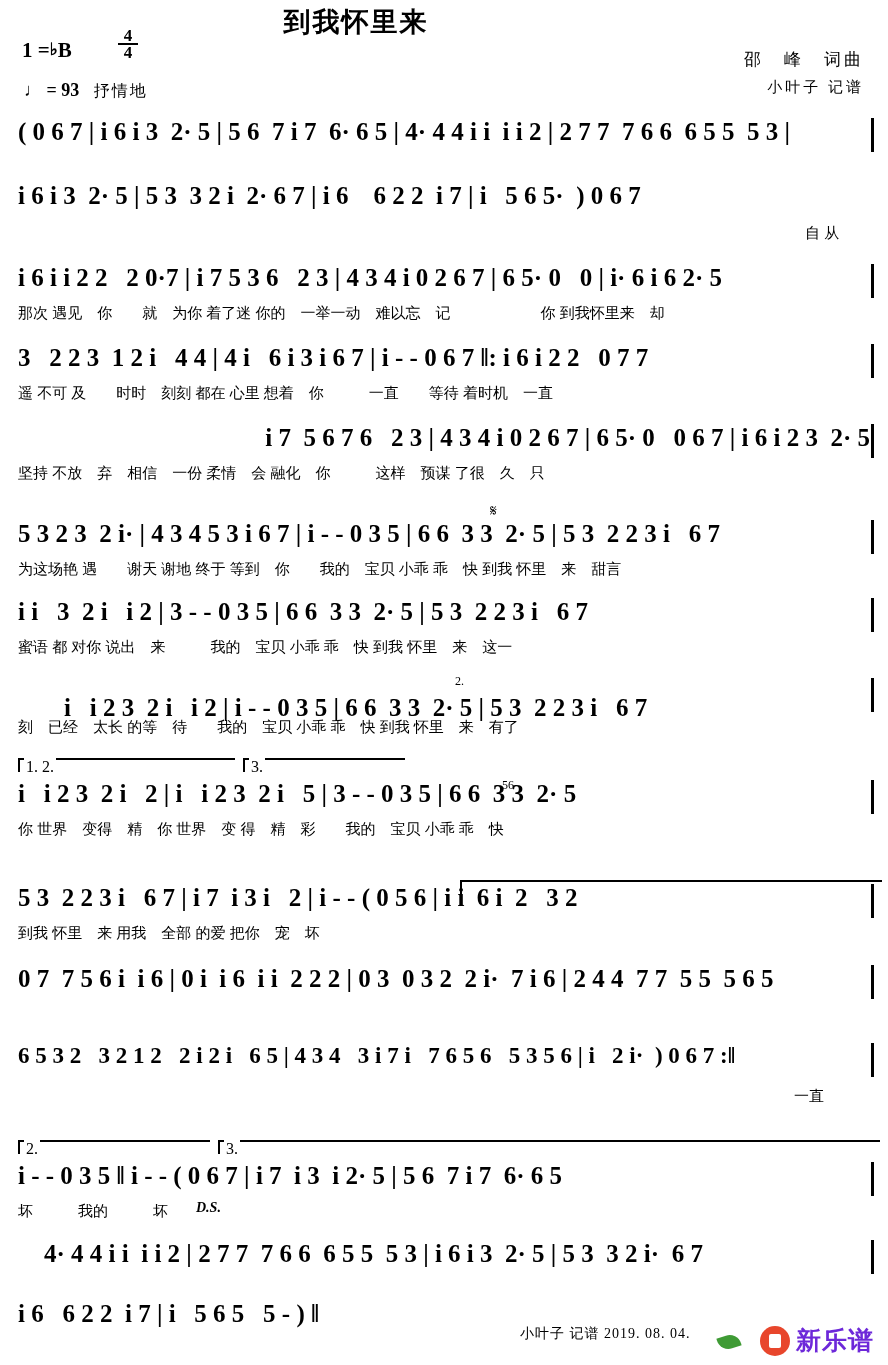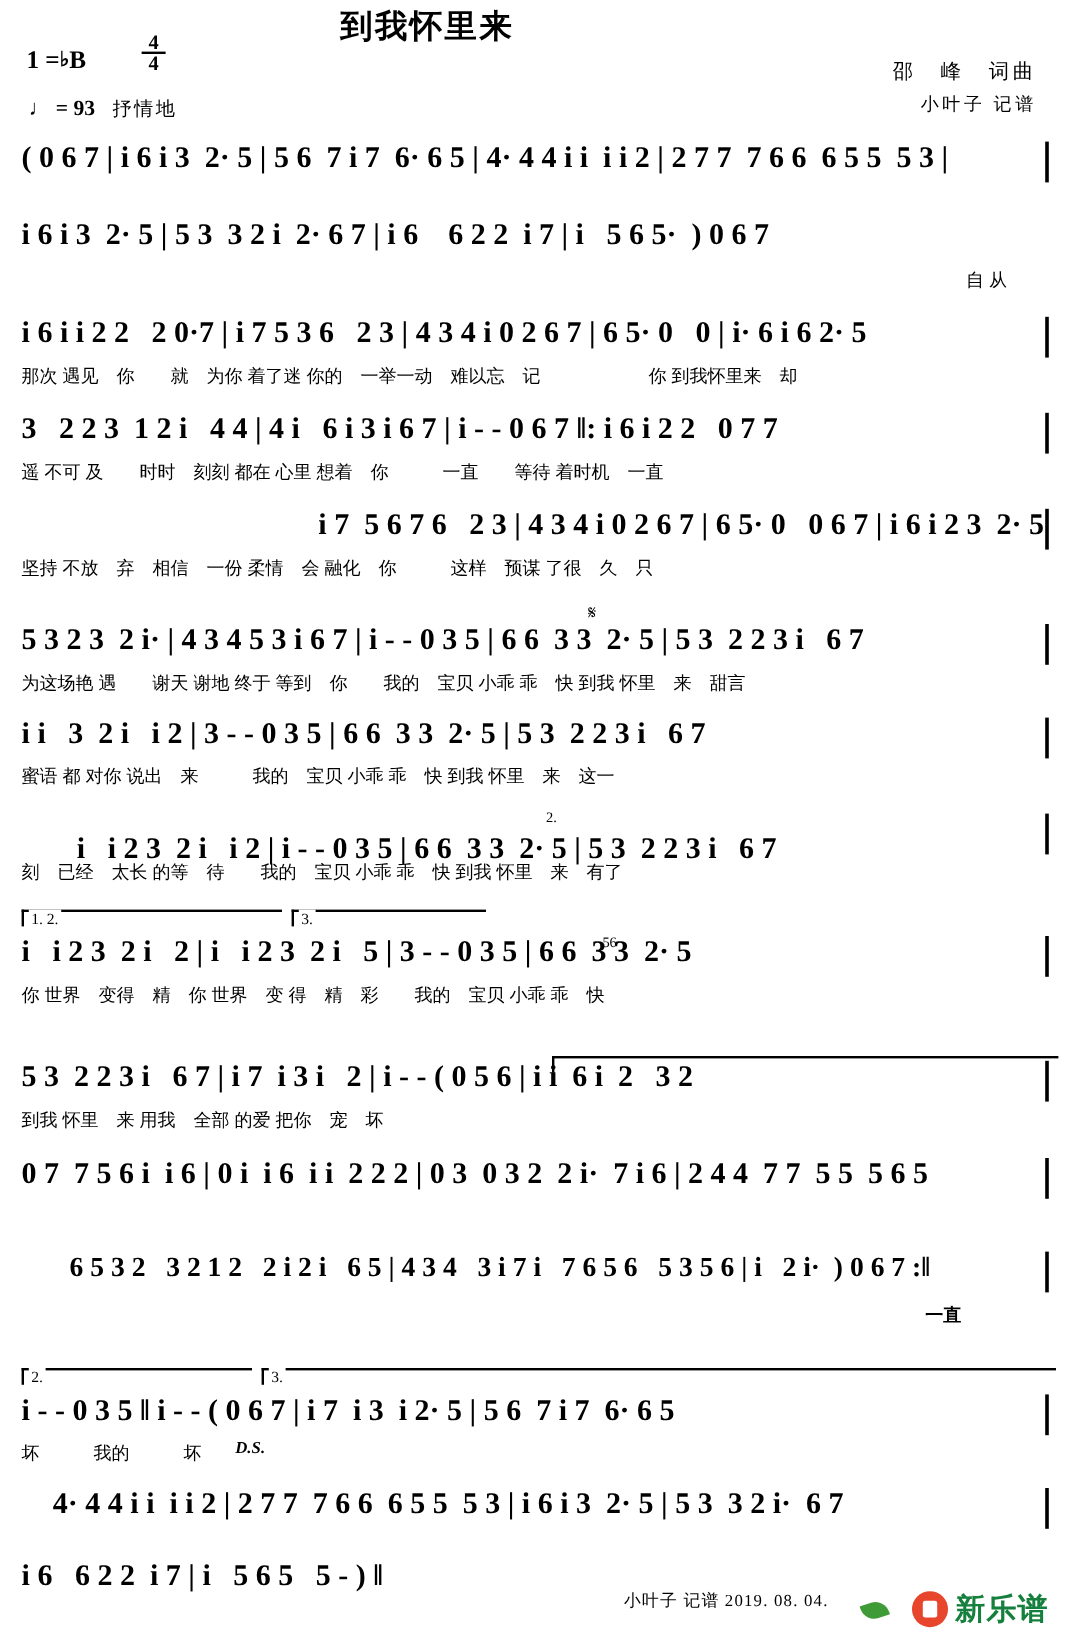--- a/index.html
+++ b/index.html
@@ -33,28 +33,28 @@
     font-family:"Liberation Serif",serif;font-weight:bold;font-size:25px;
     letter-spacing:0px;white-space:pre;
   }
   .lyr{
     position:absolute;left:18px;right:18px;
     font-family:"Liberation Sans",sans-serif;font-size:15px;letter-spacing:0px;white-space:pre;
   }
   .endline{position:absolute;right:14px;width:3px;background:#000;}
   .smallmark{position:absolute;font-size:12px;font-family:"Liberation Serif",serif;}
   .bracket{position:absolute;border-top:2px solid #000;border-left:2px solid #000;height:12px;}
-  .bracket span{position:absolute;top:-2px;left:4px;font-size:13px;font-family:"Liberation Serif",serif;background:#fff;padding:0 2px;}
+  .bracket span{position:absolute;top:-2px;left:4px;font-size:16px;font-family:"Liberation Serif",serif;background:#fff;padding:0 2px;}
 
   
   .footer-credit{position:absolute;bottom:22px;left:520px;font-size:14px;font-family:"Liberation Serif",serif;letter-spacing:1px;}
   .logo{position:absolute;bottom:8px;right:14px;display:flex;align-items:center;}
   .logo-ball{width:30px;height:30px;border-radius:50%;background:#e8462c;position:relative;margin-right:6px;}
   .logo-ball:after{content:"";position:absolute;top:8px;left:9px;width:12px;height:14px;background:#fff;border-radius:2px;}
-  .logo-text{font-family:"Liberation Sans",sans-serif;font-weight:bold;font-size:25px;letter-spacing:1px;color:#15803d;}
+  .logo-text{font-family:"Liberation Sans",sans-serif;font-weight:bold;font-size:25px;letter-spacing:1px;color:#6d28d9;}
   .leaf{position:absolute;bottom:16px;right:148px;width:22px;height:14px;background:#3f9b35;border-radius:0 12px 0 12px;transform:rotate(-18deg);}
 </style>
 </head>
 <body>
 
 <div class="sheet">
 
   <div class="title">到我怀里来</div>
   <div class="credit1">邵　峰　词曲</div>
   <div class="credit2">小叶子 记谱</div>
@@ -141,22 +141,22 @@
     <div class="lyr" style="top:64px;">到我 怀里　来 用我　全部 的爱 把你　宠　坏</div>
     <div class="endline" style="top:24px;height:34px;"></div>
   </div>
 
   <div class="row" style="top:965px;">
     <div class="notes" style="top:0;">0 7  7 5 6 i  i 6 | 0 i  i 6  i i  2 2 2 | 0 3  0 3 2  2 i·  7 i 6 | 2 4 4  7 7  5 5  5 6 5</div>
     <div class="endline" style="top:0px;height:34px;"></div>
   </div>
 
   <div class="row" style="top:1043px;">
-    <div class="notes" style="top:0;font-size:23px;margin-left:40px;">6 5 3 2   3 2 1 2   2 i 2 i   6 5 | 4 3 4   3 i 7 i   7 6 5 6   5 3 5 6 | i   2 i·  ) 0 6 7 :‖</div>
-    <div class="lyr" style="top:44px;left:771px;font-weight:bold;">一直</div>
+    <div class="notes" style="top:0;font-size:23px;">6 5 3 2   3 2 1 2   2 i 2 i   6 5 | 4 3 4   3 i 7 i   7 6 5 6   5 3 5 6 | i   2 i·  ) 0 6 7 :‖</div>
+    <div class="lyr" style="top:44px;left:794px;">一直</div>
     <div class="endline" style="top:0px;height:34px;"></div>
   </div>
 
   <div class="row" style="top:1140px;">
     <div class="bracket" style="top:0px;left:18px;width:190px;">
       <span>2.</span>
     </div>
     <div class="bracket" style="top:0px;left:218px;width:660px;">
       <span>3.</span>
     </div>

